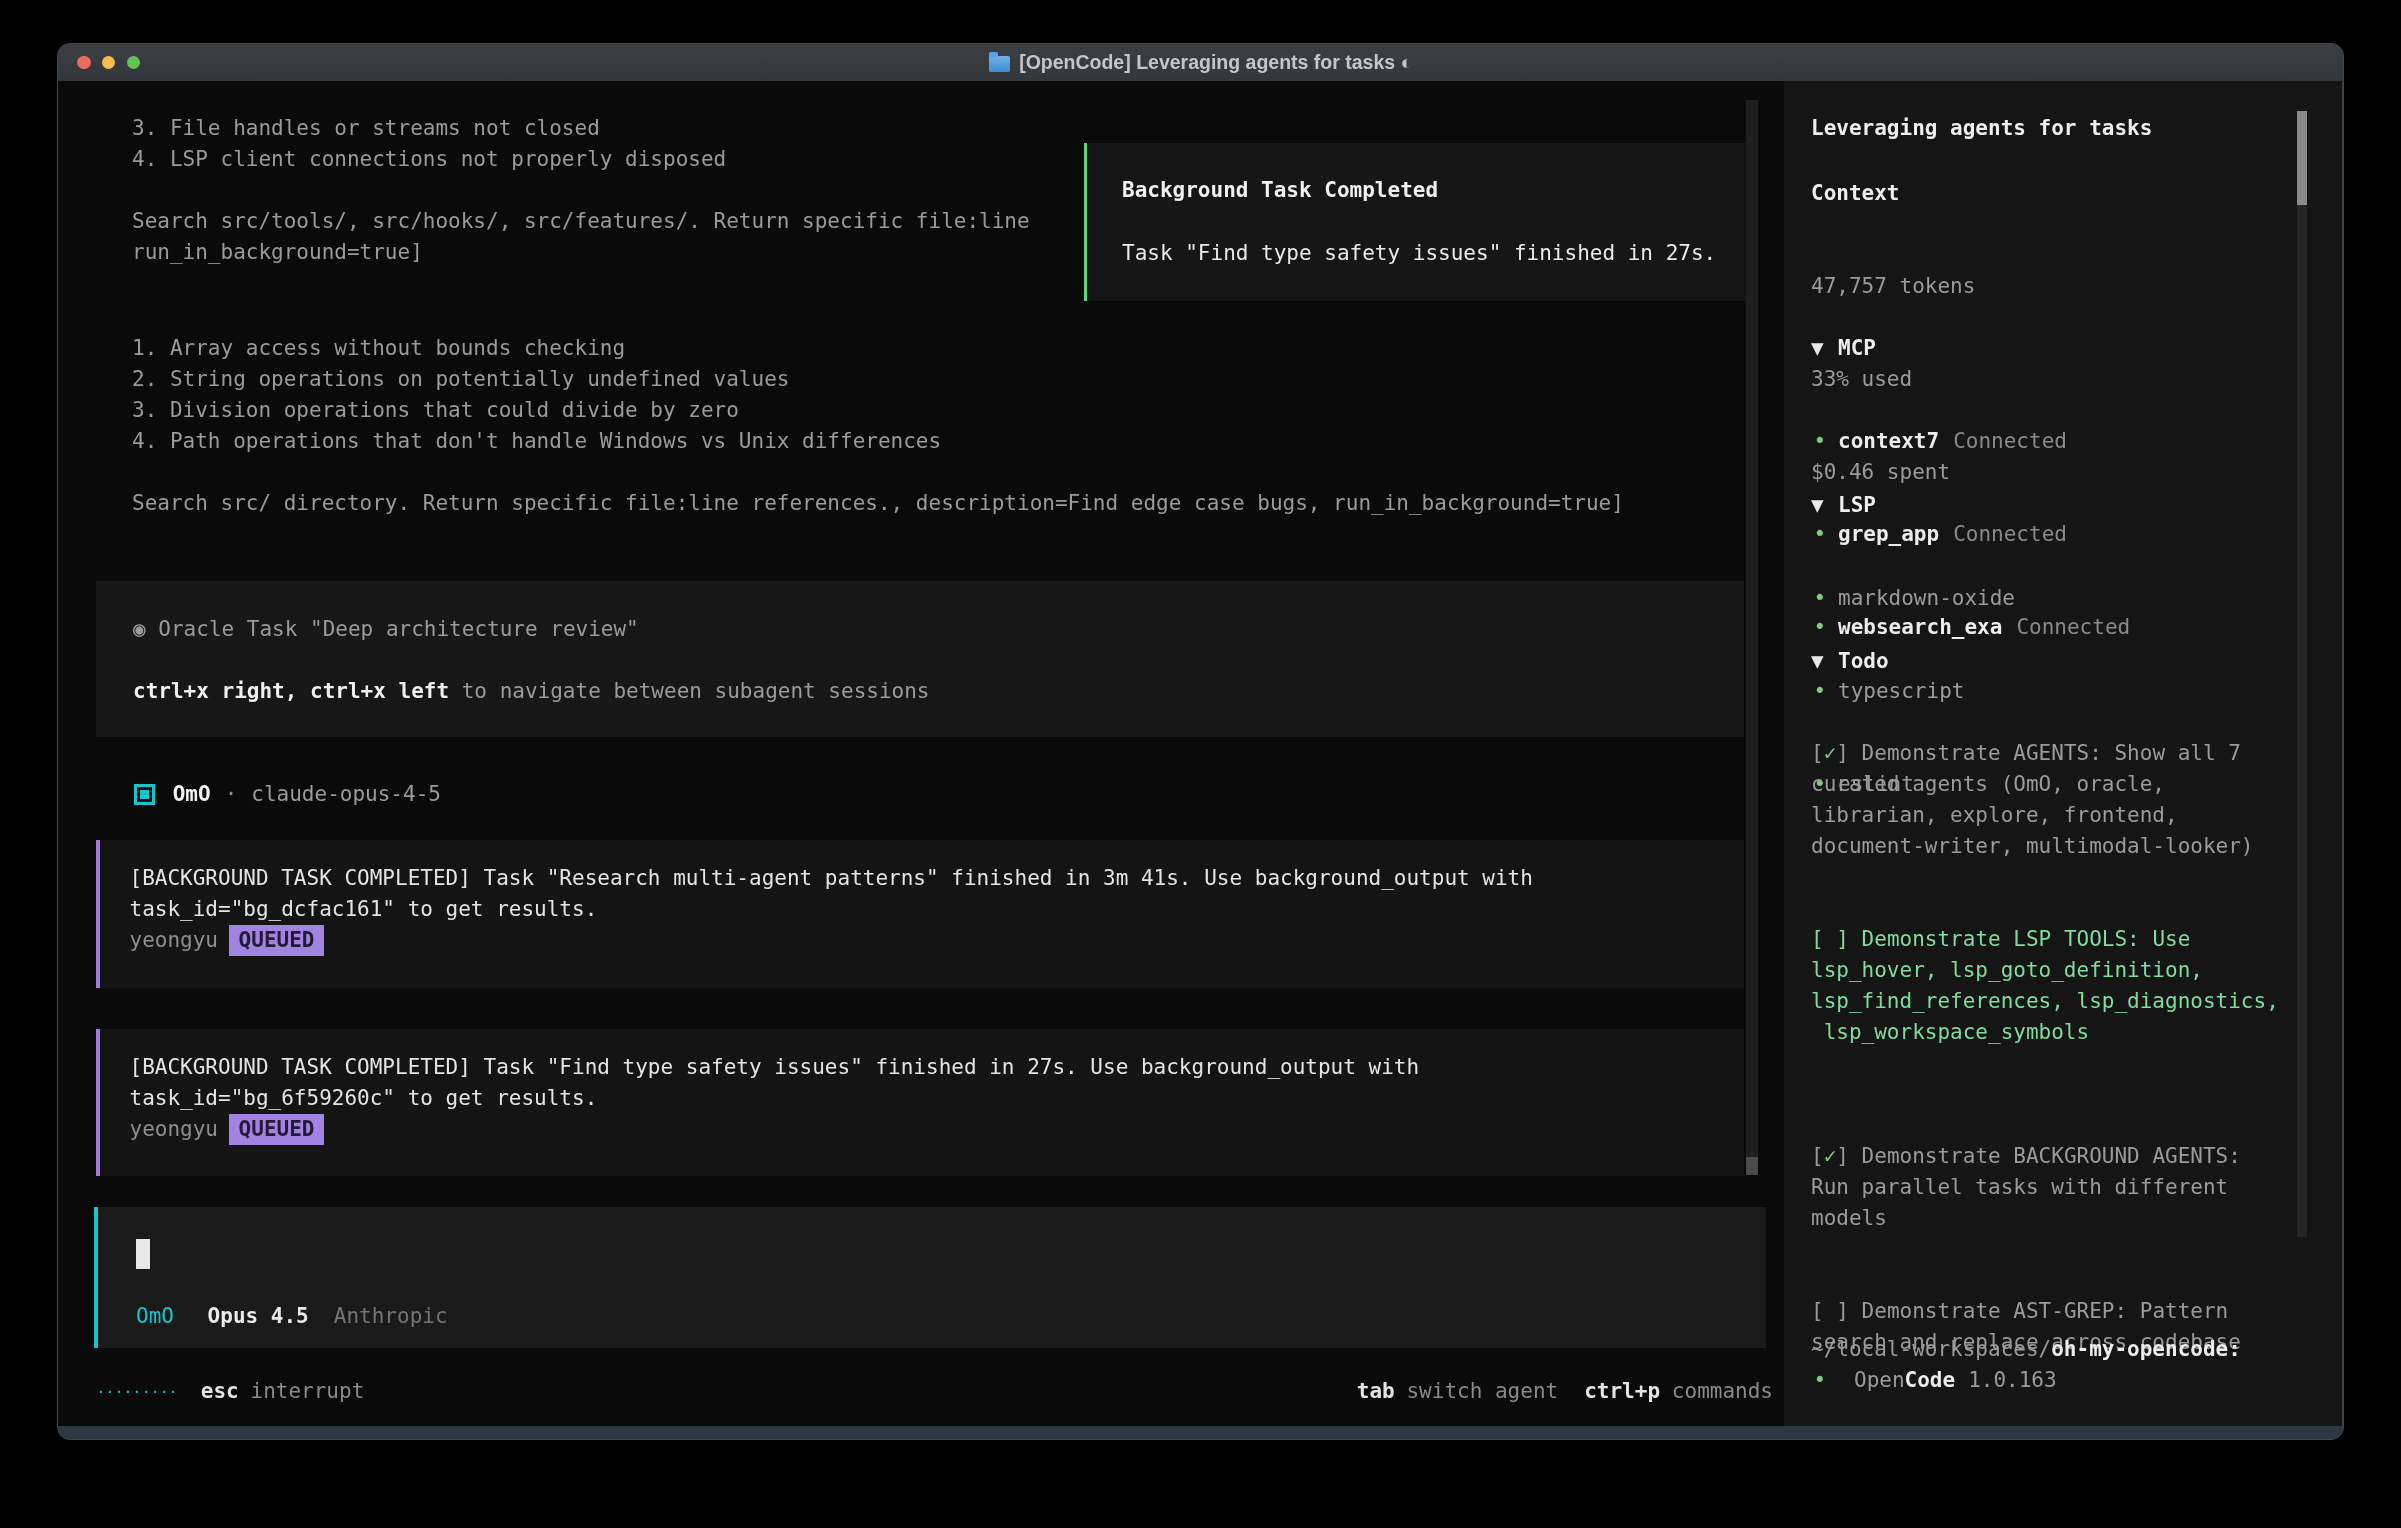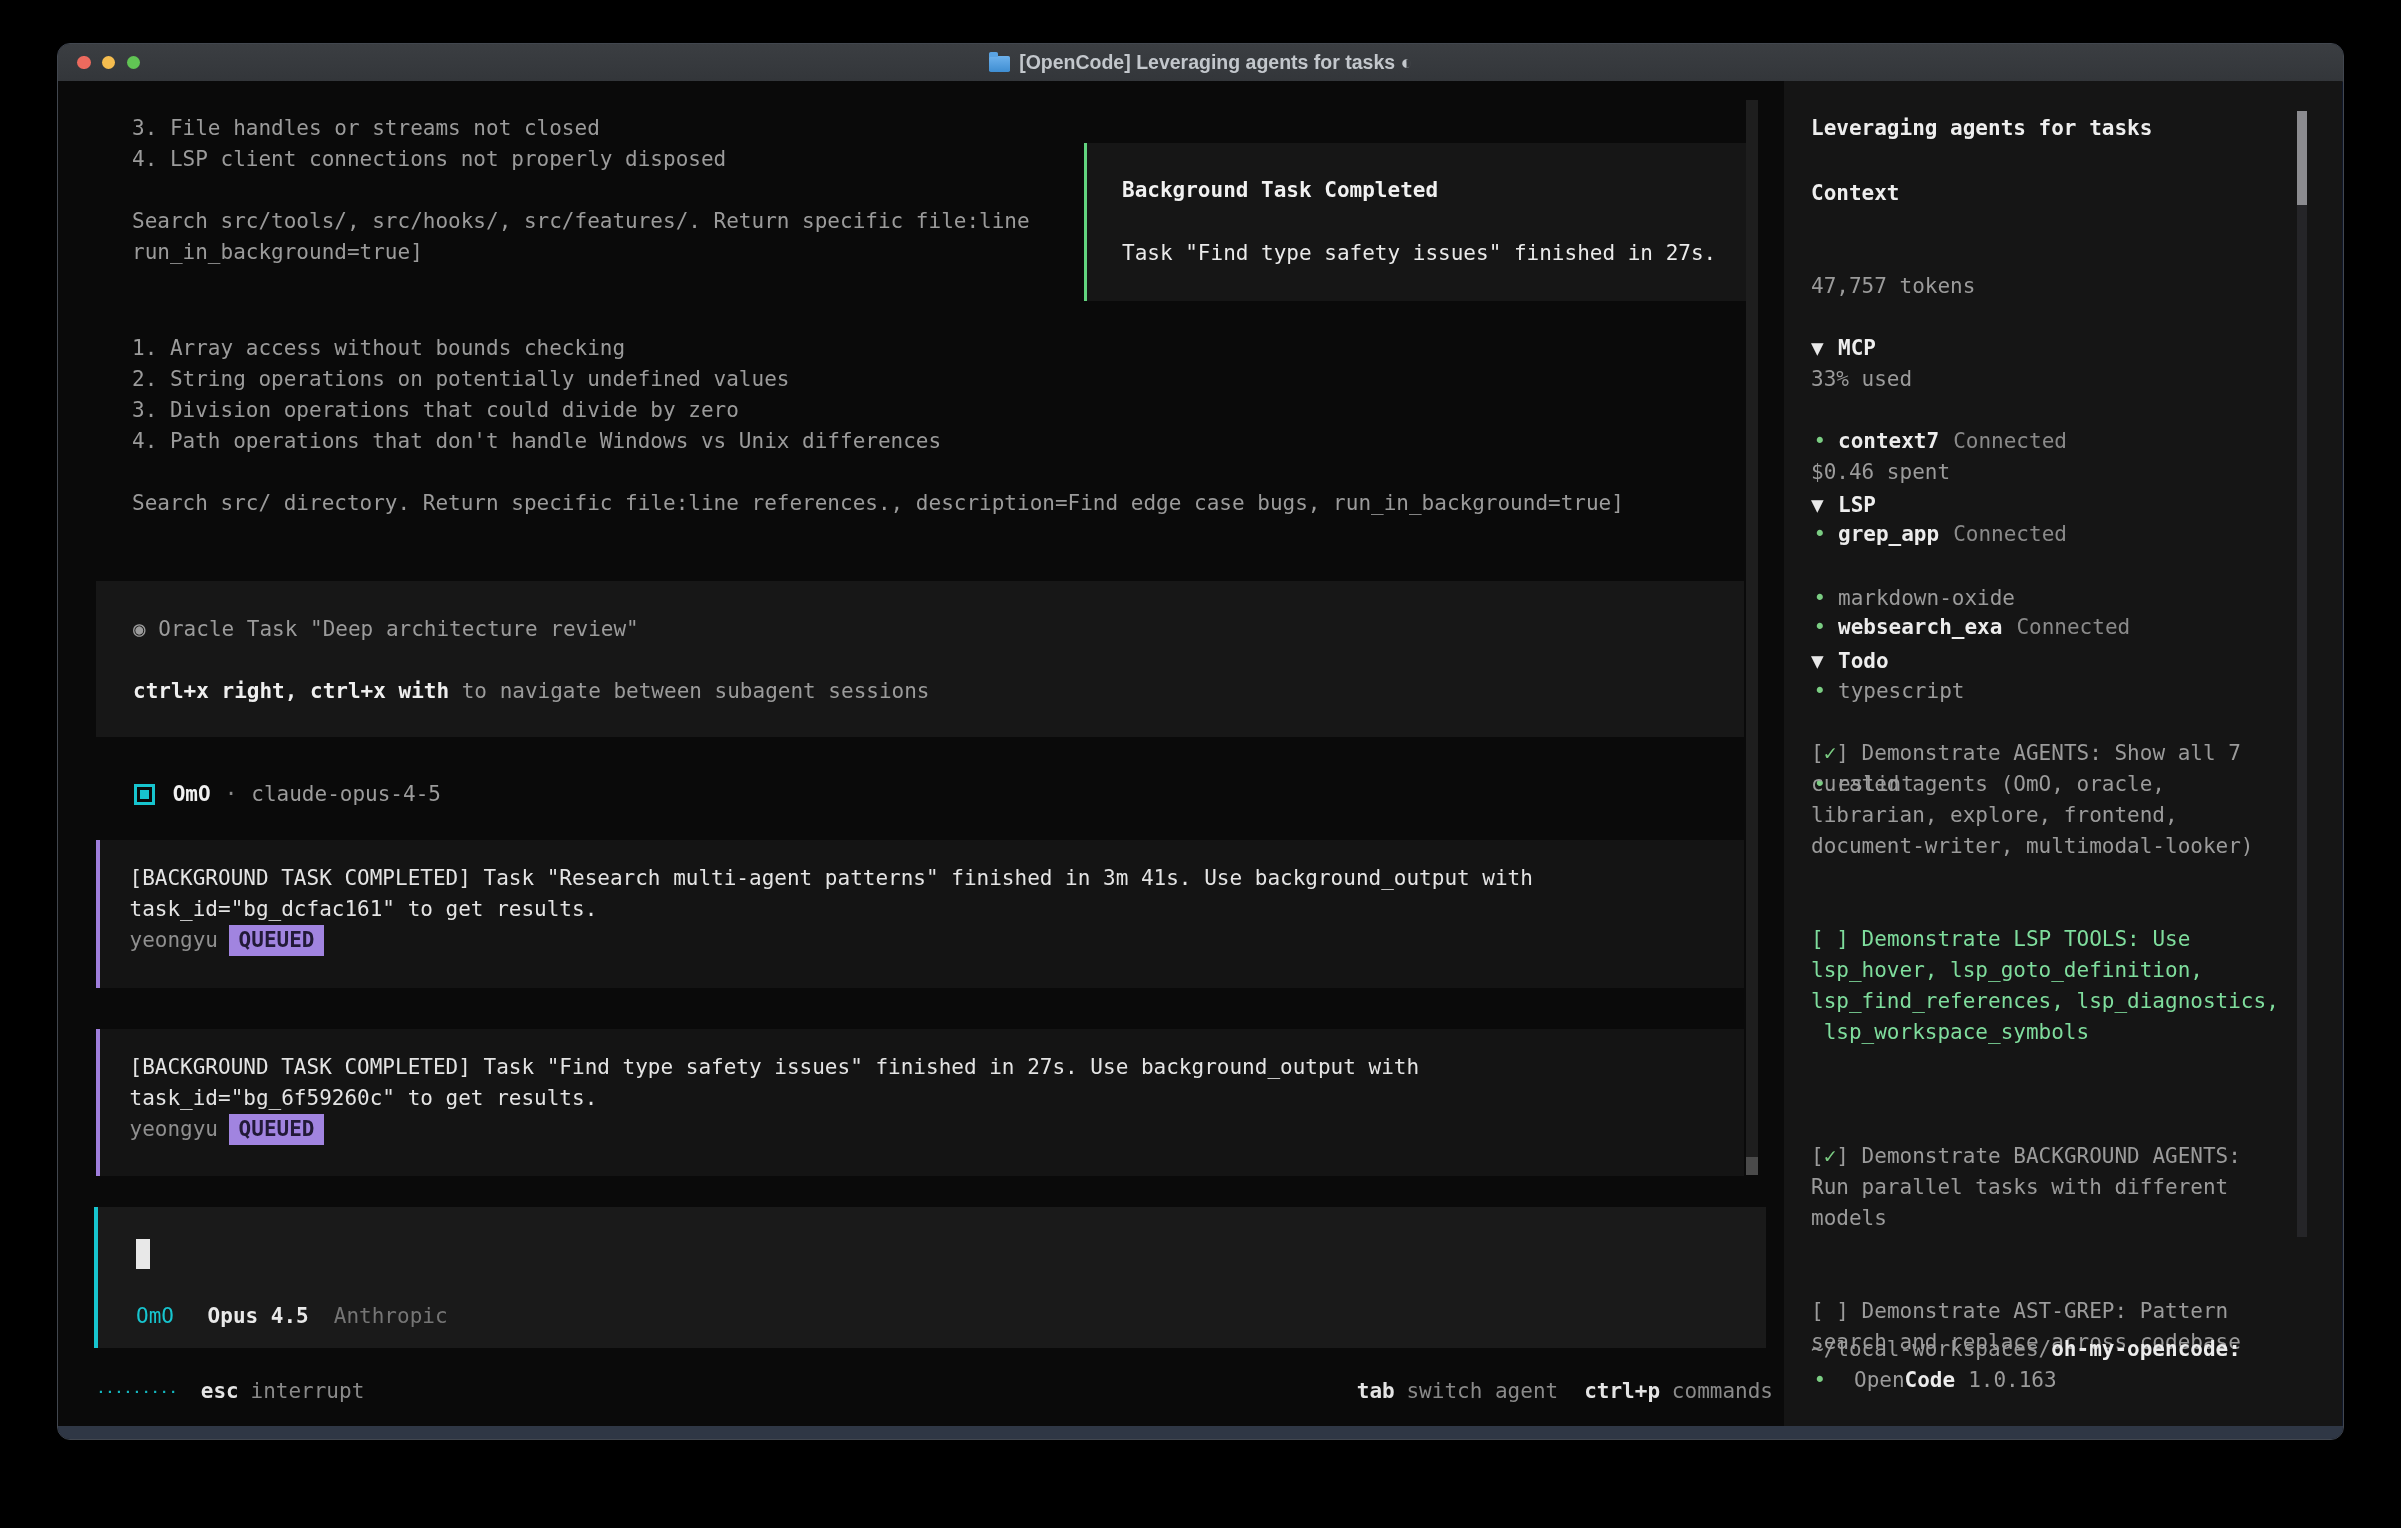--- a/index.html
+++ b/index.html
@@ -1,19 +1,19 @@
 <!DOCTYPE html>
 <html style="font-size:9.5px"><head>
 <meta charset="utf-8">
 <style>
   html,body{margin:0;padding:0;background:#000;}
   .stage{position:relative;width:2401px;height:1528px;background:#000;overflow:hidden;
          font-family:"DejaVu Sans Mono","DejaVu Sans",monospace;}
   .window{position:absolute;left:57px;top:43px;width:2287px;height:1397px;box-sizing:border-box;
-          background:#0f172a;border:1.2px solid #42474f;border-radius:13px;overflow:hidden;}
+          background:#404040;border:1.2px solid #42474f;border-radius:13px;overflow:hidden;}
   
   .titlebar{position:absolute;left:0;top:0;right:0;height:37px;
             background:linear-gradient(#3b3e42,#33363a);border-bottom:1.2px solid #222327;
             display:flex;align-items:center;justify-content:center;}
   .lights{position:absolute;left:19px;top:0;height:37px;display:flex;align-items:center;gap:11.2px;}
   .light{width:13.6px;height:13.6px;border-radius:50%;}
   .light.red{background:#ec6a5e;}.light.yellow{background:#f5bd4f;}.light.green{background:#61c454;}
   .title{font-family:"Liberation Sans",sans-serif;font-weight:bold;font-size:19.5px;color:#c3c7cc;
          display:flex;align-items:center;gap:9.5px;}
   .folder{position:relative;width:21px;height:16px;background:linear-gradient(#6db1ec,#3f8ed2);
@@ -136,21 +136,21 @@
 
 Search src/ directory. Return specific file:line references., description=Find edge case bugs, run_in_background=true]</div>
 
     <div class="popup">
       <div class="mono pop-title">Background Task Completed</div>
       <div class="mono pop-body">Task "Find type safety issues" finished in 27s.</div>
     </div>
 
     <div class="oraclebox">
       <div class="mono oracle-line1"><span>◉</span><span> </span><span>Oracle Task "Deep architecture review"</span></div>
-      <div class="mono oracle-line2"><span class="boldw">ctrl+x right, ctrl+x with</span><span> to navigate between subagent sessions</span></div>
+      <div class="mono oracle-line2"><span class="boldw">ctrl+x right, ctrl+x left</span><span> to navigate between subagent sessions</span></div>
     </div>
 
     <div class="mono agent-header">
       <span class="omo-icon"><span></span></span>
       <span class="agent-name">OmO</span>
       <span class="agent-sep">·</span>
       <span class="agent-model">claude-opus-4-5</span>
     </div>
 
     <div class="task task1">

